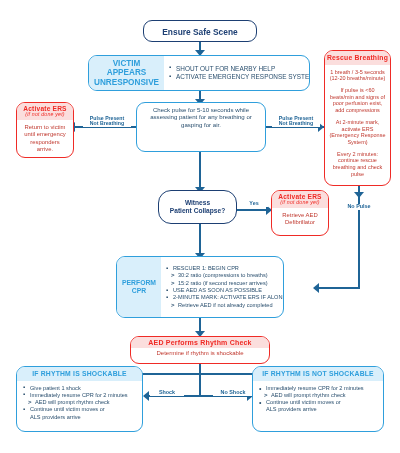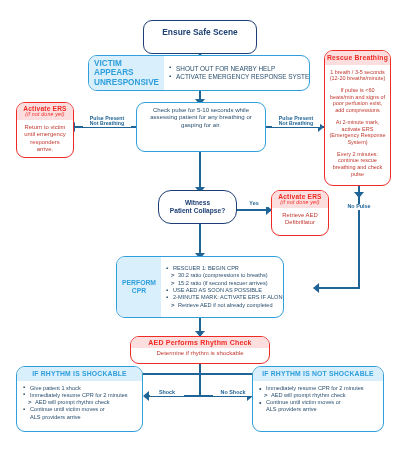--- a/index.html
+++ b/index.html
@@ -55,21 +55,21 @@
     display:flex;align-items:center;justify-content:center;
     text-align:center;
     color:#1d3f73;
     line-height:1.2;
   }
 
   
   .split{display:flex;align-items:stretch;}
   .split .lbl{
     display:flex;flex-direction:column;align-items:flex-end;justify-content:center;
-    text-align:left;
+    text-align:center;
     padding:4px 5px;
     font-weight:bold;
     line-height:1.12;
   }
   .split .lst{
     flex:1;
     display:flex;flex-direction:column;justify-content:center;
     padding:4px 5px;
   }
   ul.items{margin:0;padding:0;list-style:none;}
@@ -155,21 +155,21 @@
   </div>
   <div class="edgelbl" style="left:272px;top:116px;width:46px;font-size:5.2px;">
     <div>Pulse Present</div>
     <div>Not Breathing</div>
   </div>
   <div class="edgelbl" style="left:240px;top:201px;width:26px;font-size:5.4px;">Yes</div>
   <div class="edgelbl" style="left:341px;top:204px;width:34px;font-size:5.4px;">No Pulse</div>
   <div class="edgelbl" style="left:150px;top:390px;width:32px;font-size:5.4px;">Shock</div>
   <div class="edgelbl" style="left:213px;top:390px;width:38px;font-size:5.4px;">No Shock</div>
 
-  <div class="node box navy" style="left:143px;top:20px;width:114px;height:34px;">
+  <div class="node box navy" style="left:143px;top:20px;width:114px;height:22px;">
     <div class="body" style="font-size:8.4px;line-height:22px;">Ensure Safe Scene</div>
   </div>
 
   <div class="node box blue split" style="left:88px;top:55px;width:222px;height:36px;">
     <div class="lbl" style="width:78px;background:#d9effb;color:#2f9fdc;font-size:8.2px;">
       <span>VICTIM APPEARS</span>
       <span>UNRESPONSIVE</span>
     </div>
     <div class="lst" style="font-size:6.4px;color:#2a4f6e;">
       <ul class="items">

